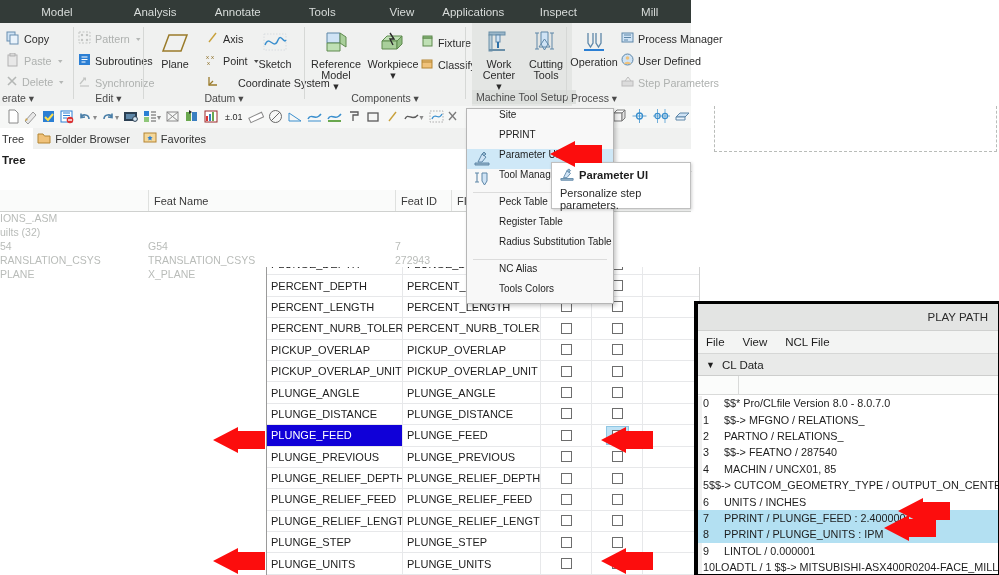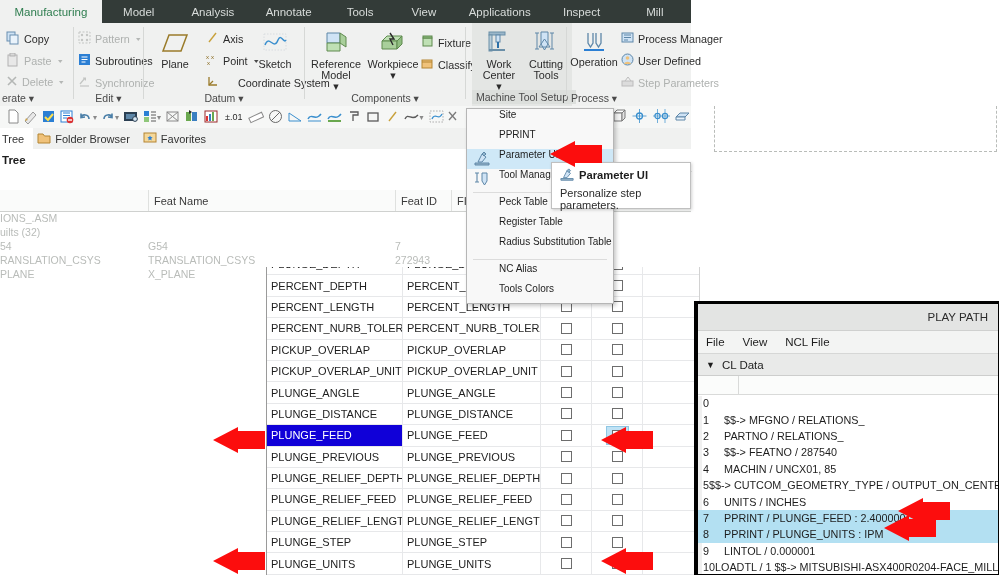--- a/index.html
+++ b/index.html
@@ -115,23 +115,20 @@
   .arrow{position:absolute;}
   .arrow svg{display:block;}
 
   
   #pp-scroll{position:absolute;left:0;top:92px;width:4px;height:180px;background:#f0f0f0;}
 </style>
 </head>
 <body>
 
 <div class="abs" id="ribbon-tabs">
-  <div class="rtab active">
-      <span>Manufacturing</span>
-    </div>
   <div class="rtab">
       <span>Model</span>
     </div>
   <div class="rtab">
       <span>Analysis</span>
     </div>
   <div class="rtab">
       <span>Annotate</span>
     </div>
   <div class="rtab">
@@ -884,20 +881,21 @@
       <span style="margin-right:7px;font-size:9px;">▼</span>
       <span>CL Data</span>
     </div>
     <div id="pp-colhdr">
         <div class="div1"></div>
       </div>
     <div id="pp-scroll"></div>
     <div id="pp-list">
         <div class="clrow">
           <span class="clnum">0</span>
+          <span class="cltxt">$$*      Pro/CLfile  Version 8.0 - 8.0.7.0</span>
         </div>
         <div class="clrow">
           <span class="clnum">1</span>
           <span class="cltxt">$$-&gt; MFGNO / RELATIONS_</span>
         </div>
         <div class="clrow">
           <span class="clnum">2</span>
           <span class="cltxt">PARTNO / RELATIONS_</span>
         </div>
         <div class="clrow">

